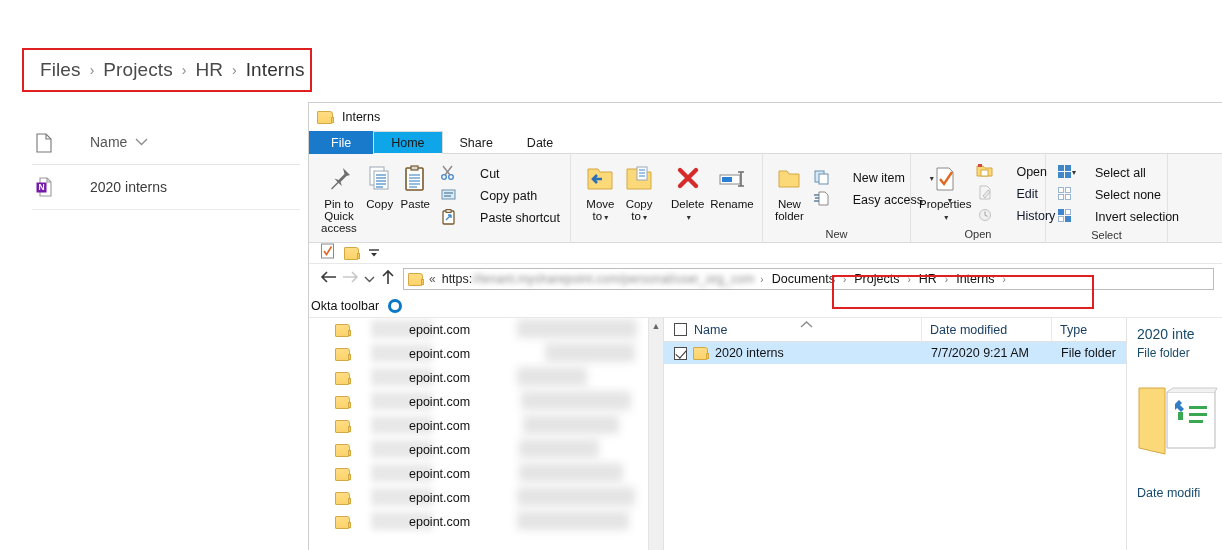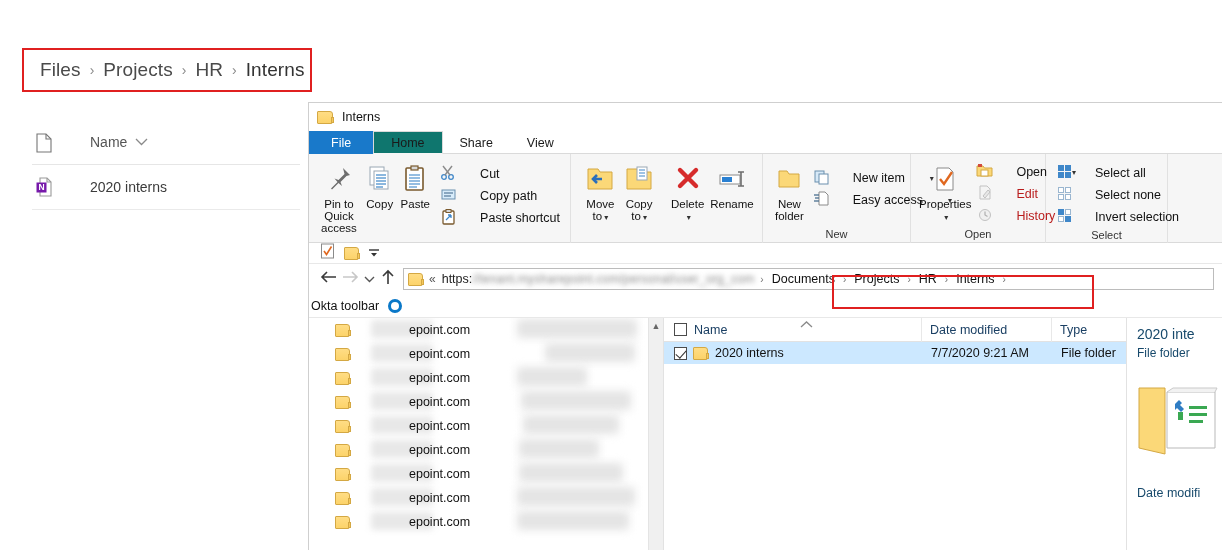--- a/index.html
+++ b/index.html
@@ -68,21 +68,21 @@
               background: #fff; position: relative; }
   .tabstrip:after {
     content:''; position:absolute; left:0; right:0; bottom:0; height:1px; background:#dadada;
   }
   .tab {
     height: 23px; padding: 0 17px; font-size: 12.5px; color: #1a1a1a;
     display: flex; align-items: center; position: relative; z-index: 2;
   }
   .tab.file { background: #1979ca; color: #fff; padding: 0 22px; }
   .tab.active {
-    background: #0f766e; border: 1px solid #dadada; border-bottom-color: #f6f6f6;
+    background: #0ea5e9; border: 1px solid #dadada; border-bottom-color: #f6f6f6;
   }
 
   
   .ribbon {
     height: 89px; background: #f6f6f6;
     border-bottom: 1px solid #dadada;
     display: flex; position: relative;
   }
   .rgroup {
     height: 89px; position: relative;
@@ -99,21 +99,21 @@
   }
   .bigbtn .ico { height: 34px; display:flex; align-items:center; justify-content:center; }
   .bigbtn .lbl {
     font-size: 11.5px; color: #111; text-align: center; line-height: 12px; margin-top: 2px;
   }
   .smallcol { display: flex; flex-direction: column; padding-top: 3px; }
   .smallbtn {
     height: 22px; display: flex; align-items: center; gap: 23px; padding: 0 3px;
   }
   .smallbtn .lbl { font-size: 12.5px; color: #111; white-space: nowrap; }
-  .smallbtn.dim .lbl { color: #b91c1c; }
+  .smallbtn.dim .lbl { color: #0f172a; }
   .caret { font-size: 8px; color:#333; margin-left: 2px; }
 
   
   .qat {
     height: 21px; background:#fff; display:flex; align-items:center;
     padding-left: 11px; gap: 9px; border-bottom: 1px solid #e8e8e8;
   }
   
   .addrrow { height: 30px; background:#fff; display:flex; align-items:center; padding: 0 8px; }
   .navbtn { width: 22px; text-align:center; font-size: 16px; color:#3a3a3a; }
@@ -270,21 +270,21 @@
         <span class="back"></span>
           <span class="tab2"></span>
       </span>
       <span class="title-text">Interns</span>
     </div>
 
     <div class="tabstrip">
       <div class="tab file">File</div>
       <div class="tab active">Home</div>
       <div class="tab">Share</div>
-      <div class="tab">View</div>
+      <div class="tab">Date</div>
     </div>
 
     <div class="ribbon">
 
       <div class="rgroup" style="width:262px;">
         <div class="rgroup-body">
           <div class="bigbtn" style="width:62px;">
             <span class="ico">
               <svg width="30" height="30" viewBox="0 0 30 30">
                 <path d="M19 4 L26 11 L22.5 12 L16.5 18 L18 22 L14.5 19 L8 25.5 L7 24.5 L13.5 18 L10.5 14.5 L14.5 16 L20.5 10 Z" fill="#6e6e6e"></path>

